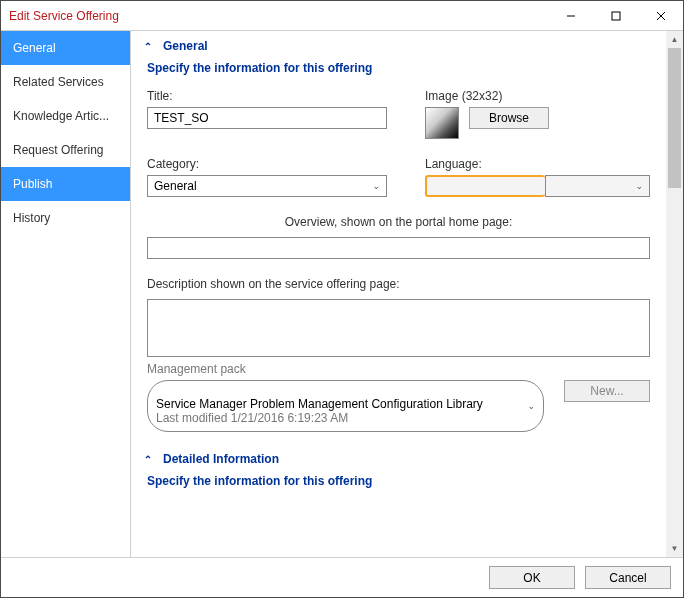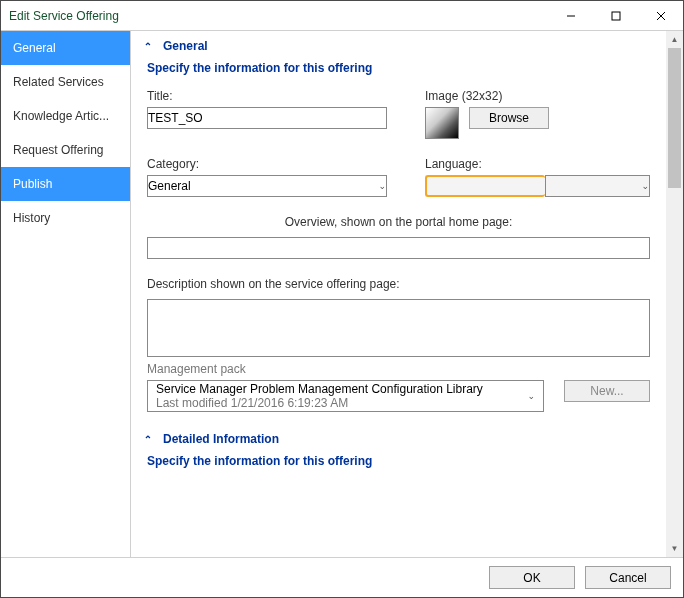--- a/index.html
+++ b/index.html
@@ -1,19 +1,19 @@
 <!DOCTYPE html>
 <html><head>
 <meta charset="utf-8">
 <style>
   * { box-sizing: border-box; font-family: "Segoe UI", Tahoma, sans-serif; font-size: 12px; }
   html, body { margin: 0; padding: 0; }
   .window { width: 684px; height: 598px; border: 1px solid #4a4a4a; background: #fff; display: flex; flex-direction: column; }
   .titlebar { height: 30px; display: flex; align-items: center; padding-left: 8px; background: #fff; border-bottom: 1px solid #d0d0d0; }
-  .titlebar-title { flex: 1; color: #14532d; }
+  .titlebar-title { flex: 1; color: #b91c1c; }
   .win-btns { display: flex; height: 100%; }
   .win-btn { width: 45px; display: flex; align-items: center; justify-content: center; color: #000; }
   .win-btn svg { width: 10px; height: 10px; }
   .body { flex: 1; display: flex; overflow: hidden; }
   .sidebar { width: 130px; border-right: 1px solid #d0d0d0; background: #fff; }
   .side-item { padding: 10px 12px; color: #333; white-space: nowrap; overflow: hidden; text-overflow: ellipsis; }
   .side-item.selected { background: #3396ff; color: #fff; }
   .content-wrap { flex: 1; display: flex; overflow: hidden; }
   .content { flex: 1; overflow-y: auto; padding: 6px 10px 10px 10px; }
   .scrollbar { width: 17px; background: #f0f0f0; display: flex; flex-direction: column; align-items: center; }
@@ -22,32 +22,32 @@
   .scroll-thumb { position:absolute; top:0; left:2px; width:13px; height:140px; background:#c2c2c2; }
   .section-header { display: flex; align-items: center; gap: 8px; color: #003399; font-weight: bold; font-size: 14px; padding: 2px 0 4px 0; }
   .chevron { width:14px; text-align:center; color:#003399; font-size:10px; }
   .section-sub { color: #003399; font-weight: bold; font-size: 12px; padding: 4px 0 14px 6px; }
   .form { padding: 0 6px; }
   .row { display:flex; gap: 38px; margin-bottom: 18px; }
   .col { flex:1; display:flex; flex-direction:column; }
   .col.fixed { flex: none; width: 225px; }
   .label { color:#333; margin-bottom: 4px; }
   input[type=text], textarea, .selectish, .mp-box {
-    border: 1px solid #888; background:#fff; padding: 3px 0; font-family: inherit; font-size: 12px; color:#000;
+    border: 1px solid #888; background:#fff; padding: 3px 6px; font-family: inherit; font-size: 12px; color:#000;
   }
   input[type=text] { height: 22px; }
   .selectish { height: 22px; display:flex; align-items:center; justify-content:space-between; }
   .selectish .chev { color:#555; font-size:9px; }
   .highlight { border: 2px solid #f5a623; border-radius: 3px; }
   textarea { resize: none; width: 100%; }
   .btn { border:1px solid #a0a0a0; background:#efefef; padding: 3px 0; text-align:center; color:#000; }
   .image-row { display:flex; gap:10px; align-items:flex-start; }
   .img-thumb { width:34px; height:32px; border:1px solid #888; background: linear-gradient(135deg,#fff 0%, #ccc 40%, #555 70%, #000 100%); }
   .mp-row { display:flex; gap:20px; align-items:flex-start; }
-  .mp-box { flex:1; height:32px; padding:6px 8px; display:flex; flex-direction:column; justify-content:center; position:relative; }
+  .mp-box { flex:1; height:52px; padding:6px 8px; display:flex; flex-direction:column; justify-content:flex-end; position:relative;border-radius:21px; }
   .mp-box .sub { color:#777; font-size:11px; }
   .mp-box .chev { position:absolute; right:8px; top:50%; transform:translateY(-50%); color:#555; font-size:9px; }
   .footer { height: 40px; border-top:1px solid #d0d0d0; display:flex; justify-content:flex-end; align-items:center; gap:10px; padding-right:12px; background:#fff; }
   .footer .btn { width: 86px; height:23px; line-height:16px; }
 </style>
 </head>
 <body>
 
 <div class="window">
   <div class="titlebar">

